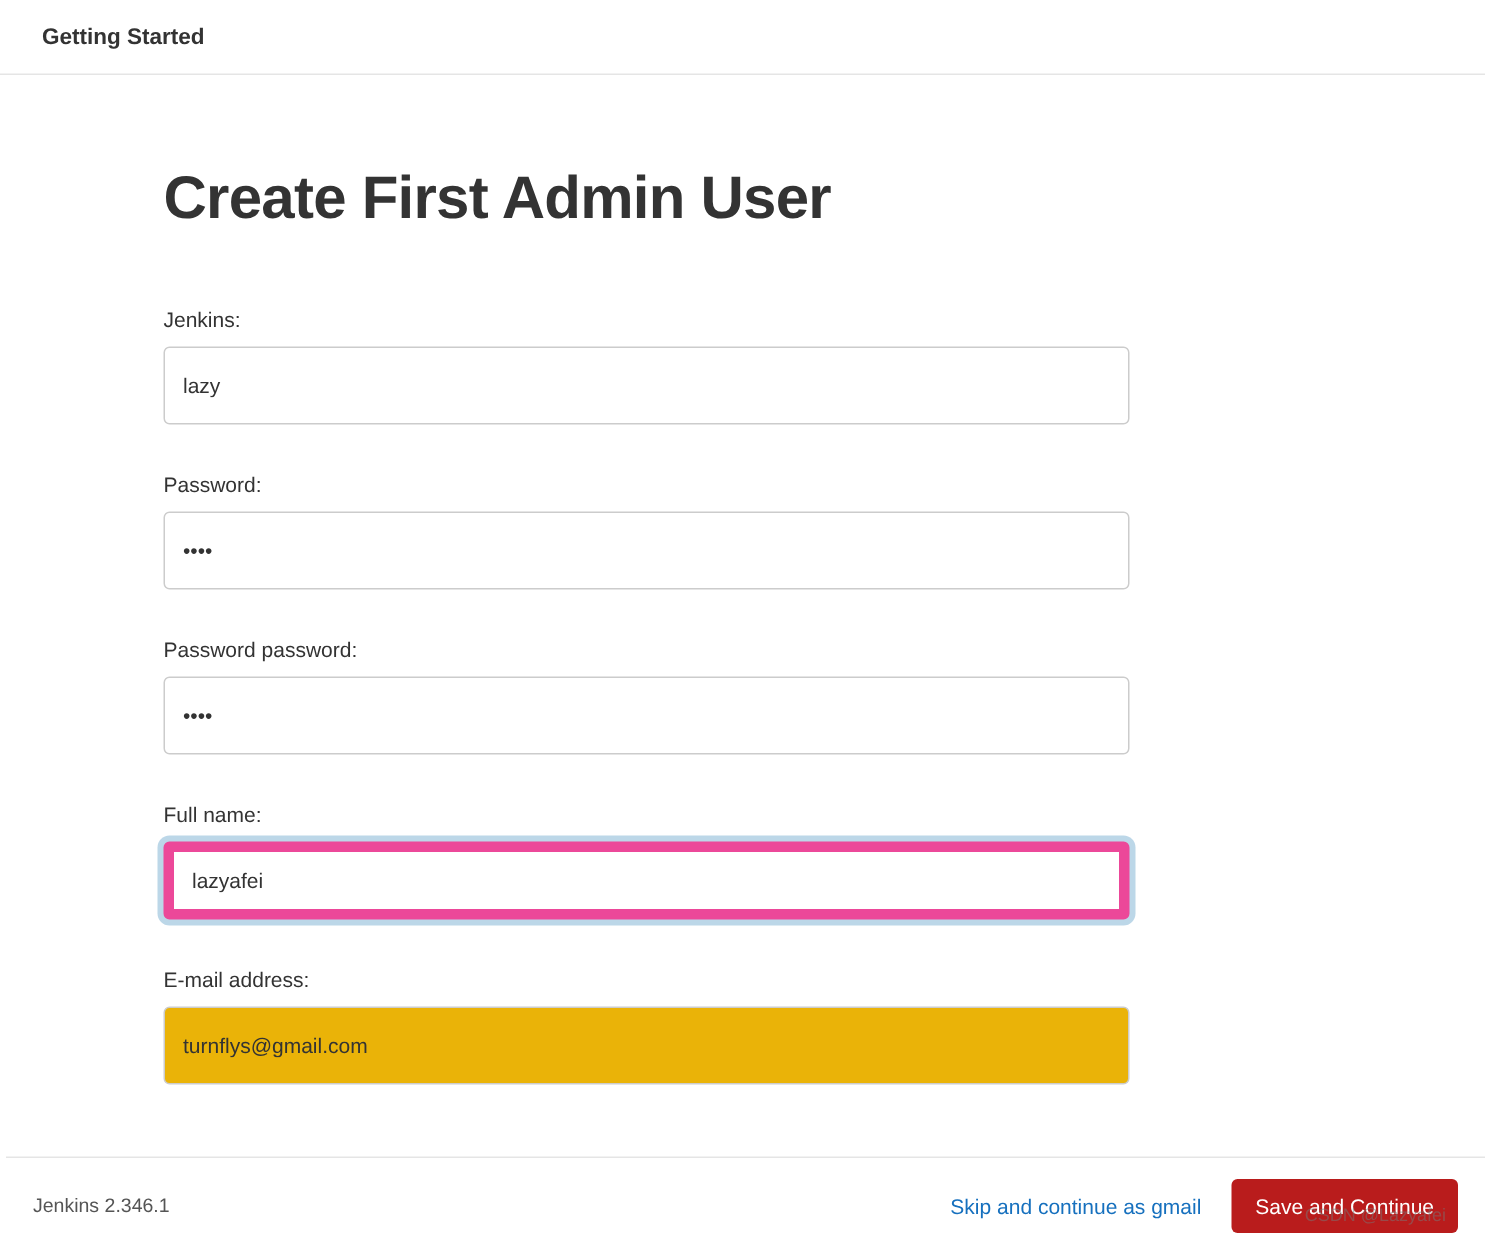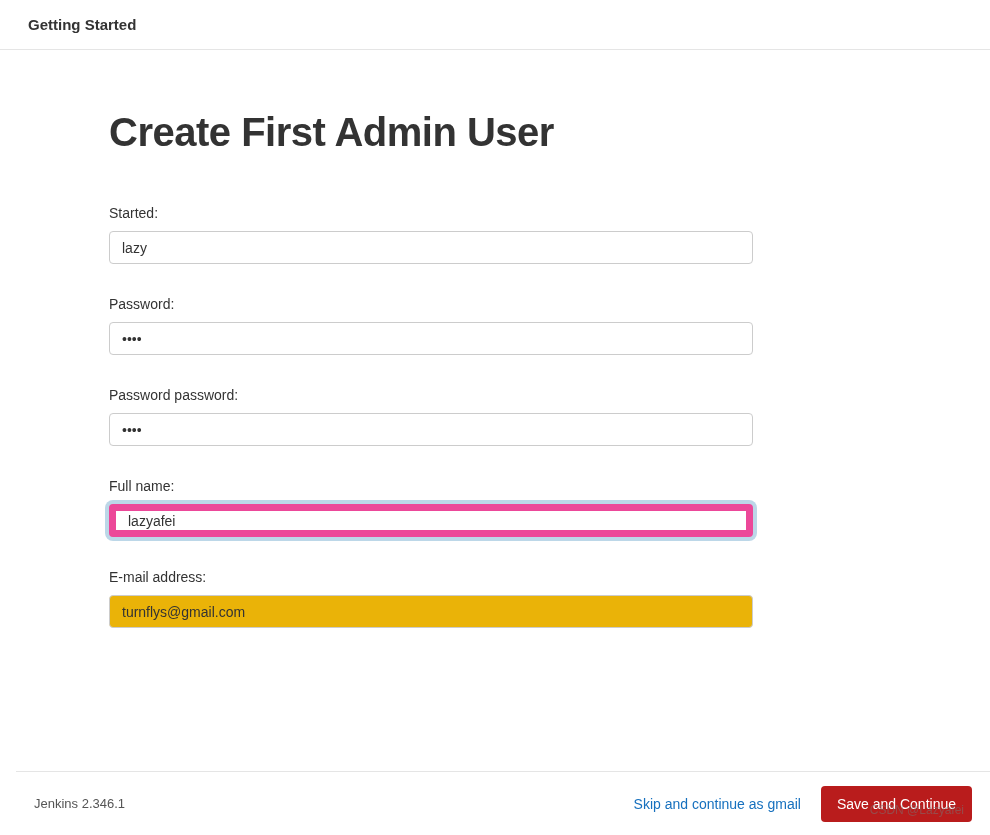--- a/index.html
+++ b/index.html
@@ -38,41 +38,41 @@
       margin-bottom: 32px;
     }
     .form-label {
       display: block;
       font-size: 14px;
       color: #333;
       margin-bottom: 10px;
     }
     .form-input {
       width: 644px;
-      height: 33px;
+      height: 52px;
       padding: 8px 12px;
       font-size: 14px;
       color: #333;
       background: #ffffff;
       border: 1px solid #ccc;
       border-radius: 4px;
       outline: none;
     }
     .form-input.focused {
       border: 7px solid #ec4899;
       box-shadow: 0 0 0 4px #bcd7e8;
     }
     .form-input.autofilled {
       background: #eab308;
       border: 1px solid #ccc;
     }
     .footer {
       position: absolute;
       bottom: 0;
-      left: 16px;
+      left: 4px;
       right: 0;
       height: 64px;
       border-top: 1px solid #e5e5e5;
       display: flex;
       align-items: center;
       justify-content: space-between;
       padding: 0 18px;
     }
     .footer-left {
       font-size: 13px;
@@ -111,21 +111,21 @@
 <body>
 
 <div class="header">
   <div class="header-title">Getting Started</div>
 </div>
 
 <div class="content">
   <h1 class="page-heading">Create First Admin User</h1>
 
   <div class="form-group">
-    <label class="form-label">Started:</label>
+    <label class="form-label">Jenkins:</label>
     <input type="text" class="form-input" value="lazy" style="">
   </div>
 
   <div class="form-group">
     <label class="form-label">Password:</label>
     <input type="password" class="form-input" value="••••" style="">
   </div>
 
   <div class="form-group">
     <label class="form-label">Password password:</label>

